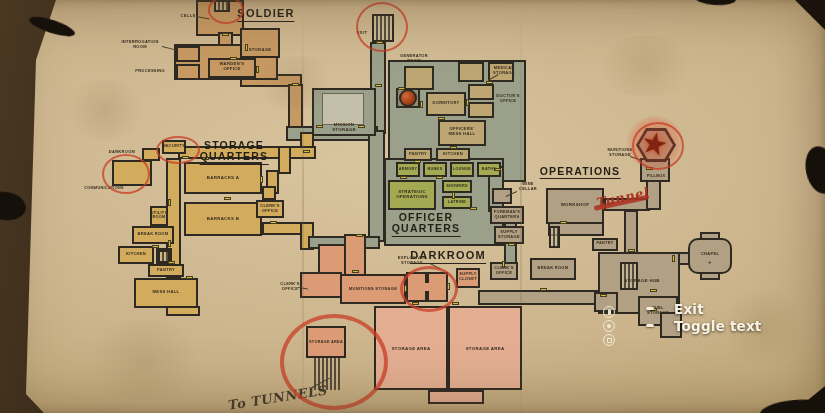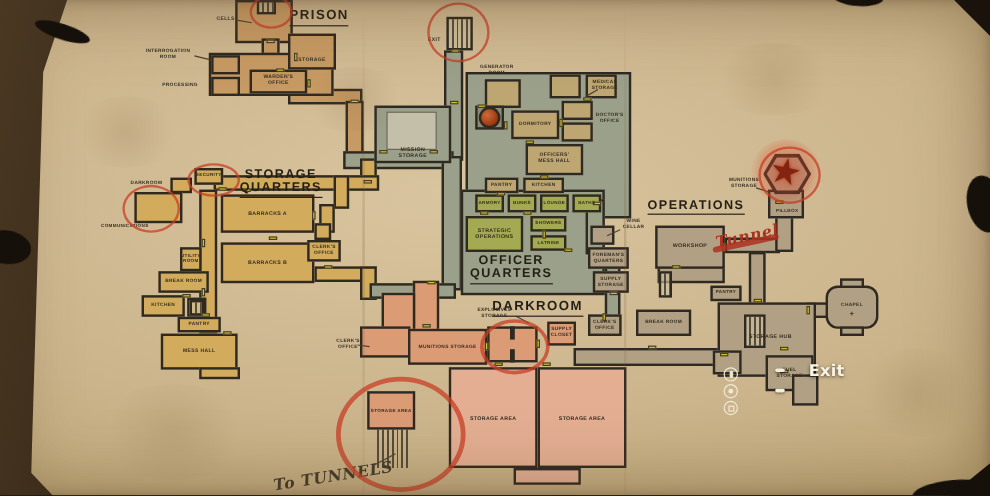--- a/index.html
+++ b/index.html
@@ -218,21 +218,21 @@
         <div class="m-disc" style="left: 399px; top: 89px; width: 18px; height: 18px;"></div>
         <div class="m-swoosh" style="left: 594px; top: 206px; width: 56px; transform: rotate(-12deg);"></div>
         <div class="m-lead" style="left: 312px; top: 387px; width: 20px; transform: rotate(-28deg);"></div>
         <div class="m-lead" style="left: 196px; top: 16px; width: 14px; transform: rotate(10deg);"></div>
         <div class="m-lead" style="left: 162px; top: 46px; width: 14px; transform: rotate(14deg);"></div>
         <div class="m-lead" style="left: 430px; top: 263px; width: 12px; transform: rotate(28deg);"></div>
         <div class="m-lead" style="left: 298px; top: 287px; width: 10px; transform: rotate(8deg);"></div>
         <div class="m-lead" style="left: 488px; top: 80px; width: 12px; transform: rotate(-30deg);"></div>
         <div class="m-lead" style="left: 506px; top: 196px; width: 12px; transform: rotate(-25deg);"></div>
         <div class="m-lead" style="left: 630px; top: 156px; width: 12px; transform: rotate(18deg);"></div>
-        <div class="lbl title u" style="left: 266px; top: 8px; font-size: 11px; transform: translateX(-50%);">PRISON</div>
+        <div class="lbl title u" style="left: 266px; top: 8px; font-size: 11px; transform: translateX(-50%);">SOLDIER</div>
         <div class="lbl title u" style="left: 234px; top: 140px; font-size: 10.5px; transform: translateX(-50%);">STORAGE
 QUARTERS</div>
         <div class="lbl title u" style="left: 426px; top: 212px; font-size: 10.5px; transform: translateX(-50%);">OFFICER
 QUARTERS</div>
         <div class="lbl title u" style="left: 448px; top: 250px; font-size: 11px; transform: translateX(-50%);">DARKROOM</div>
         <div class="lbl title u" style="left: 580px; top: 166px; font-size: 10.5px; transform: translateX(-50%);">OPERATIONS</div>
         <div class="lbl" style="left: 188px; top: 14px; font-size: 4.2px; transform: translateX(-50%);">CELLS</div>
         <div class="lbl" style="left: 140px; top: 40px; font-size: 4px; transform: translateX(-50%);">INTERROGATION
 ROOM</div>
         <div class="lbl" style="left: 150px; top: 69px; font-size: 4px; transform: translateX(-50%);">PROCESSING</div>
@@ -316,20 +316,21 @@
     <div class="shade"></div>
   </div>
 
   <div id="menu">
     <div class="menu-row">
       <span class="dash"></span>
       <span class="menu-label">Exit</span>
     </div>
     <div class="menu-row">
       <span class="dash"></span>
+      <span class="menu-label">Toggle text</span>
     </div>
   </div>
 
   <div id="hints">
     <span class="hint">
         <span class="wheel"></span>
       </span>
     <span class="hint">
         <span class="dot"></span>
       </span>

